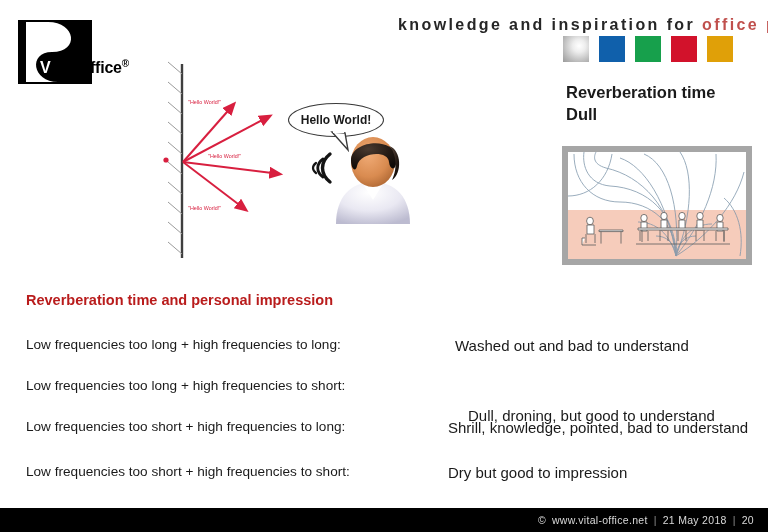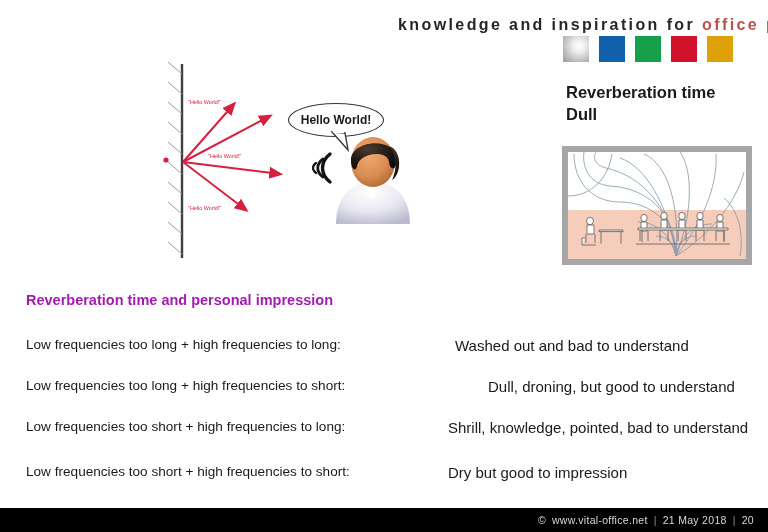--- a/index.html
+++ b/index.html
@@ -153,21 +153,21 @@
   #avatar-svg { display: block; width: 100%; height: 100%; }
   #sound-arcs { position: absolute; left: 308px; top: 148px; width: 28px; height: 40px; }
 
   
   #impression-heading {
     position: absolute;
     left: 26px;
     top: 292px;
     font-size: 14.5px;
     font-weight: bold;
-    color: #a21caf;
+    color: #b91c1c;
     white-space: nowrap;
   }
   .row { position: absolute; left: 0; width: 768px; height: 20px; }
   .row-left {
     position: absolute;
     left: 26px;
     font-size: 13.6px;
     color: #1a1a1a;
     white-space: nowrap;
   }
@@ -200,20 +200,27 @@
     letter-spacing: 0.3px;
     white-space: nowrap;
   }
   #footer-text .sep { color: #8c8c8c; }
 </style>
 </head>
 <body>
 
 <div id="slide">
 
+  <div id="logo">
+    <div id="logo-mark"></div>
+    <svg id="logo-swoosh" viewBox="0 0 74 64">
+      <path d="M30 2 C58 2, 62 32, 34 32 C10 32, 14 62, 40 62 L8 62 L8 2 Z" fill="#ffffff"></path>
+    </svg>
+    <div id="logo-text"><span class="wt">V</span><span class="bk">ital-Office</span><span class="bk reg">®</span></div>
+  </div>
 
   <div id="tagline"><span>knowledge and inspiration for</span> <span class="accent">office people</span></div>
 
   <div id="swatches">
     <div class="swatch" style="background:radial-gradient(circle at 62% 38%, #ffffff 0%, #ededed 28%, #b8b8b8 72%, #9a9a9a 100%);"></div>
     <div class="swatch" style="background:#1060ab;"></div>
     <div class="swatch" style="background:#17a04c;"></div>
     <div class="swatch" style="background:#d2122b;"></div>
     <div class="swatch" style="background:#e0a008;"></div>
   </div>
@@ -364,21 +371,21 @@
 
   <div id="impression-heading">Reverberation time and personal impression</div>
 
   <div class="row" style="top:337px;">
     <span class="row-left">Low frequencies too long + high frequencies to long:</span>
     <span class="row-right" style="left:455px;">Washed out and bad to understand</span>
   </div>
 
   <div class="row" style="top:378px;padding-left:44px;">
     <span class="row-left">Low frequencies too long + high frequencies to short:</span>
-    <span class="row-right" style="left:488px;">Dull, droning, but good to understand</span>
+    <span class="row-right" style="left:468px;margin-top:29px;">Dull, droning, but good to understand</span>
   </div>
 
   <div class="row" style="top:419px;">
     <span class="row-left">Low frequencies too short + high frequencies to long:</span>
     <span class="row-right" style="left:448px;">Shrill, knowledge, pointed, bad to understand</span>
   </div>
 
   <div class="row" style="top:464px;">
     <span class="row-left">Low frequencies too short + high frequencies to short:</span>
     <span class="row-right" style="left:448px;">Dry but good to impression</span>

